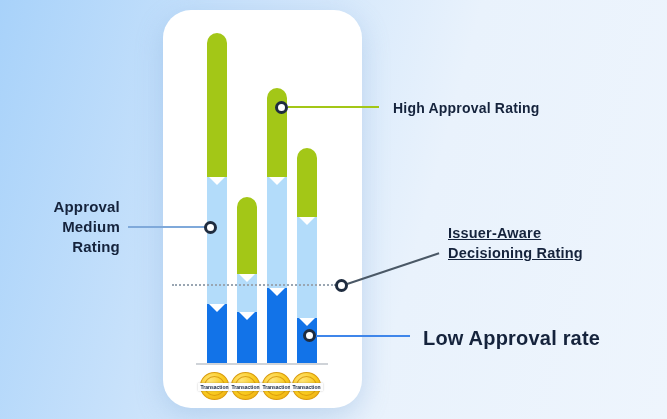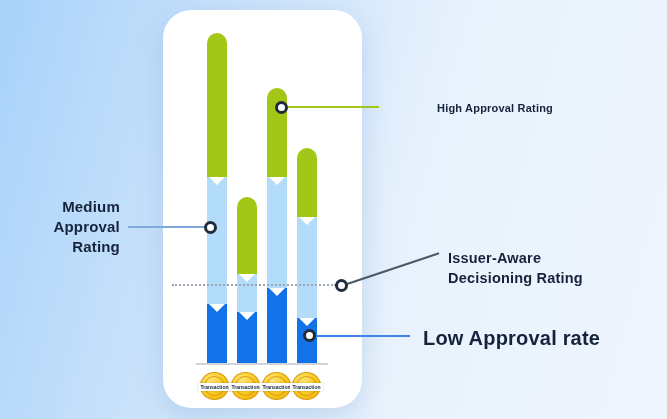--- a/index.html
+++ b/index.html
@@ -102,29 +102,29 @@
   <div class="conn" style="left: 288px; top: 106px; width: 91px; height: 2px; background: rgb(163, 199, 23);"></div>
   <div class="conn" style="left: 128px; top: 226px; width: 77px; height: 2px; background: rgb(127, 169, 218);"></div>
   <div class="conn" style="left: 316px; top: 335px; width: 94px; height: 2px; background: rgb(63, 134, 234);"></div>
   <div class="conn" style="left: 347px; top: 283px; width: 97px; height: 1.5px; transform: rotate(-18.5deg); background: rgb(74, 88, 102);"></div>
 
   <div class="node" style="left:275px;top:101px;"></div>
   <div class="node" style="left:204px;top:221px;"></div>
   <div class="node" style="left:335px;top:279px;"></div>
   <div class="node" style="left:303px;top:329px;"></div>
 
-  <div class="lbl" style="left:393px;top:100px;font-size:11px;line-height:16px;margin-left:44px;">High Approval Rating</div>
+  <div class="lbl" style="left:393px;top:100px;font-size:14px;line-height:16px;">High Approval Rating</div>
 
   <div class="lbl" style="left:20px;top:197px;width:100px;text-align:right;font-size:15px;line-height:20px;">
+    <div>Approval</div>
     <div>Medium</div>
-    <div>Approval</div>
     <div>Rating</div>
   </div>
 
-  <div class="lbl" style="left:448px;top:248px;font-size:14.5px;line-height:20px;">
+  <div class="lbl" style="left:448px;top:223px;font-size:14.5px;line-height:20px;text-decoration:underline;">
     <div>Issuer-Aware</div>
     <div>Decisioning Rating</div>
   </div>
 
   <div class="lbl" style="left:423px;top:330px;font-size:20px;line-height:16px;">Low Approval rate</div>
 
   <div id="coins">
       <div class="coin" style="left: 200px; top: 372px;">
         <div class="inner"></div>
         <div class="band">Transaction</div>

